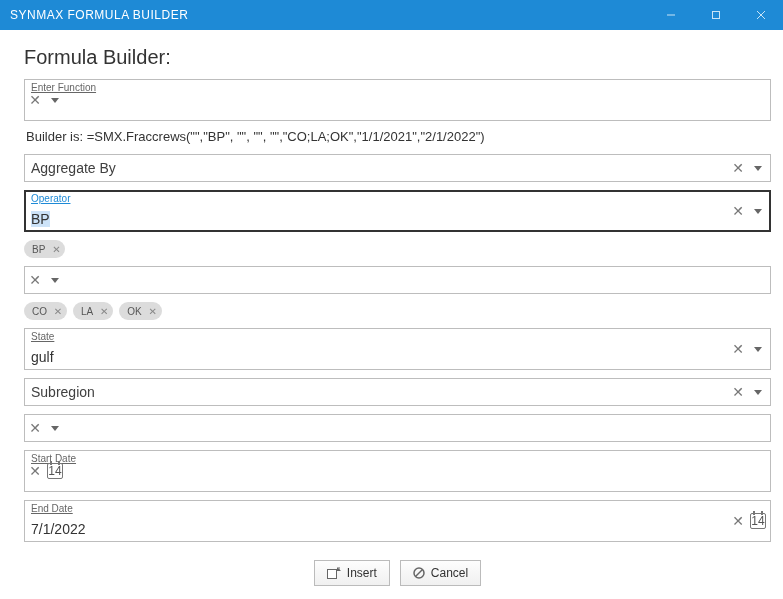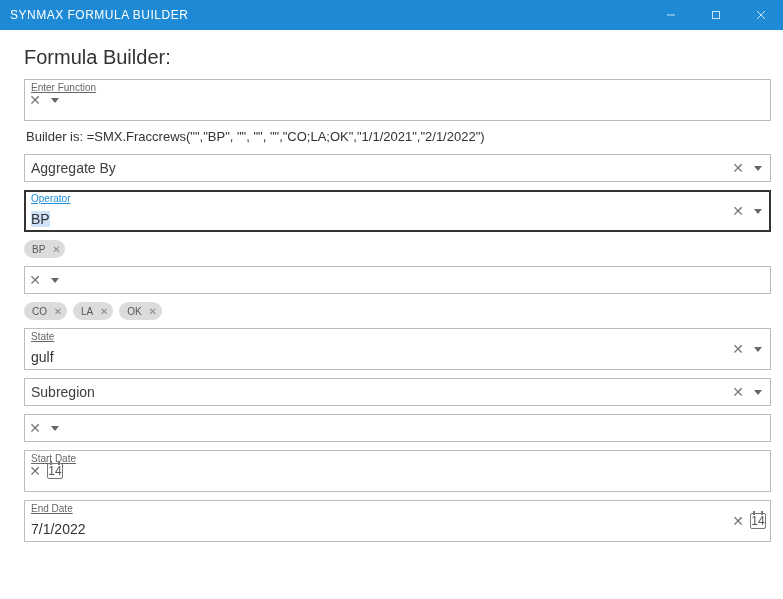--- a/index.html
+++ b/index.html
@@ -349,14 +349,35 @@
         <div class="ctrl-btn">
             <span class="x-icon">✕</span>
           </div>
         <div class="ctrl-btn">
             <span class="cal-icon">14</span>
           </div>
       </div>
     </div>
   </div>
 
+  <div class="button-row">
+    <div class="btn">
+      <span class="btn-icon">
+        <svg width="14" height="12" viewBox="0 0 14 12">
+            <rect x="0.5" y="2.5" width="9" height="9" fill="#fff" stroke="#666" stroke-width="1"></rect>
+            <path d="M10 0 L14 4 L10 4 Z" fill="#666"></path>
+            <line x1="12" y1="4" x2="12" y2="0" stroke="#666" stroke-width="1"></line>
+          </svg>
+      </span>
+      <span>Insert</span>
+    </div>
+    <div class="btn">
+      <span class="btn-icon">
+        <svg width="12" height="12" viewBox="0 0 12 12">
+            <circle cx="6" cy="6" r="5" fill="none" stroke="#666" stroke-width="1.5"></circle>
+            <line x1="2.5" y1="9.5" x2="9.5" y2="2.5" stroke="#666" stroke-width="1.5"></line>
+          </svg>
+      </span>
+      <span>Cancel</span>
+    </div>
+  </div>
 
 </div>
 
 </body></html>

